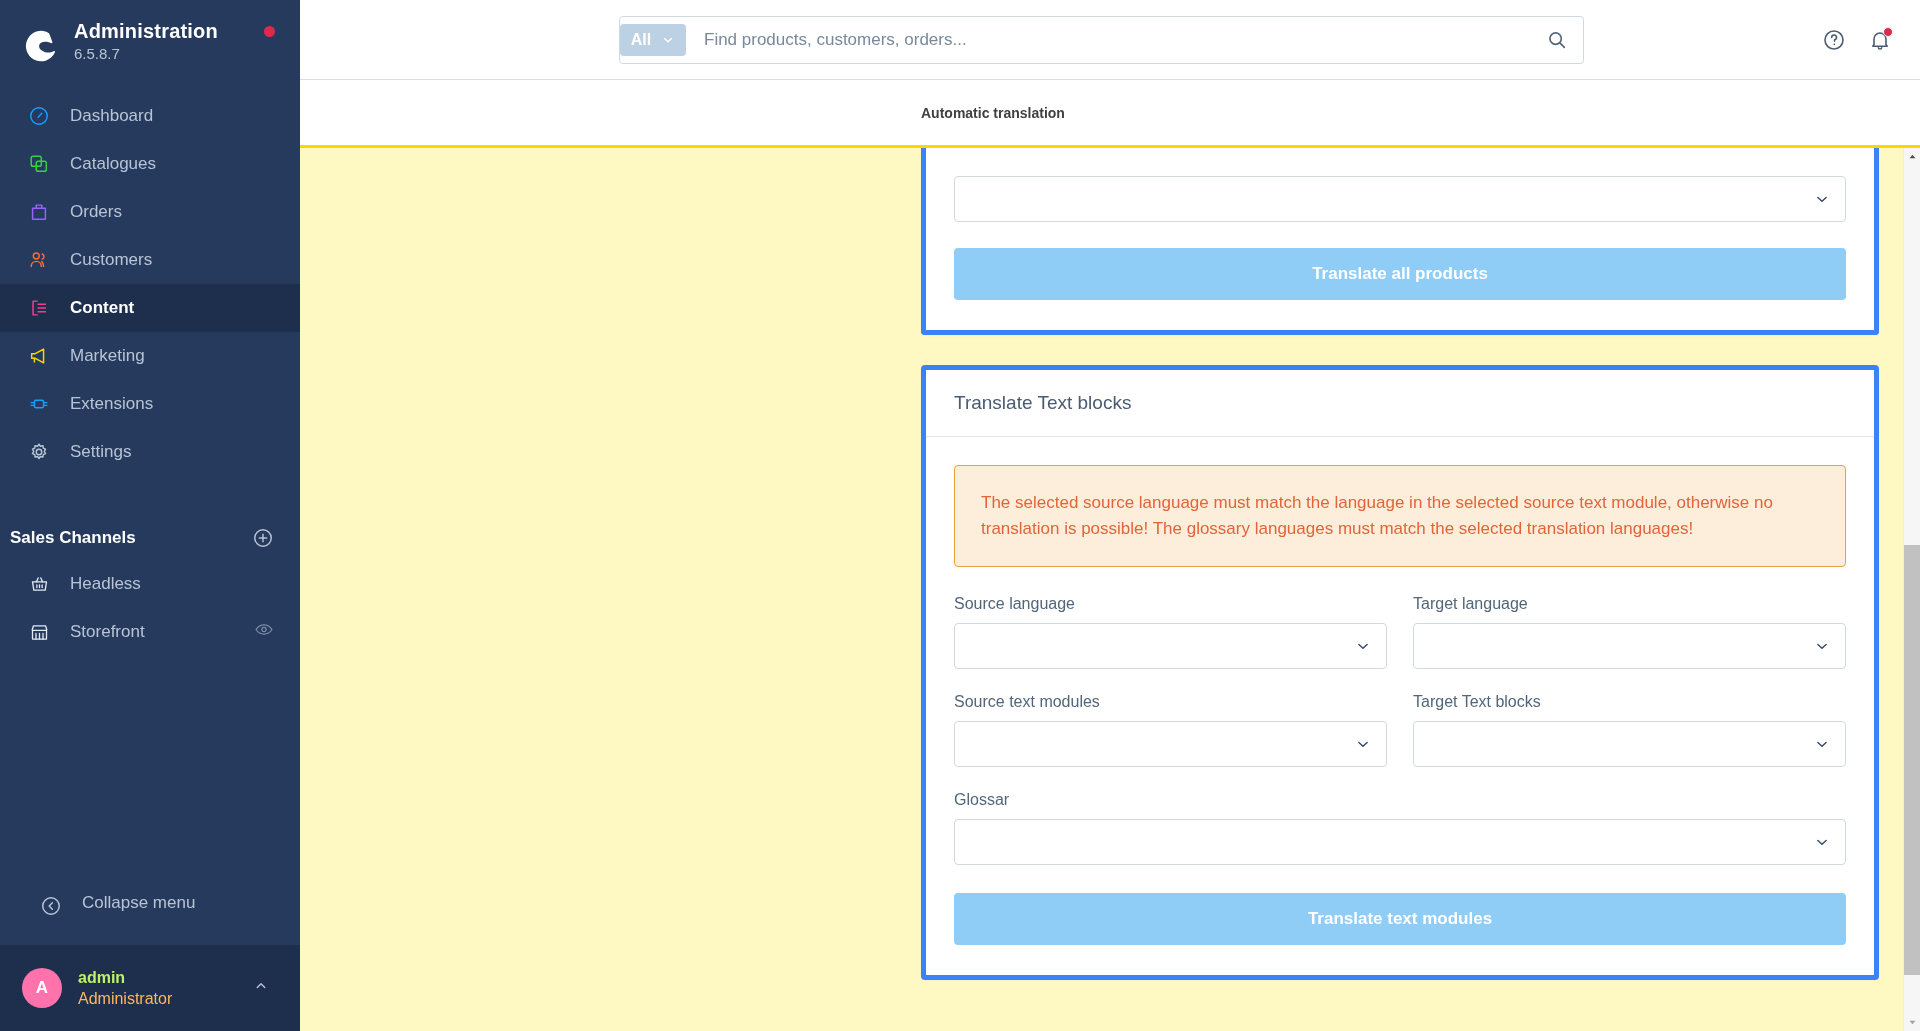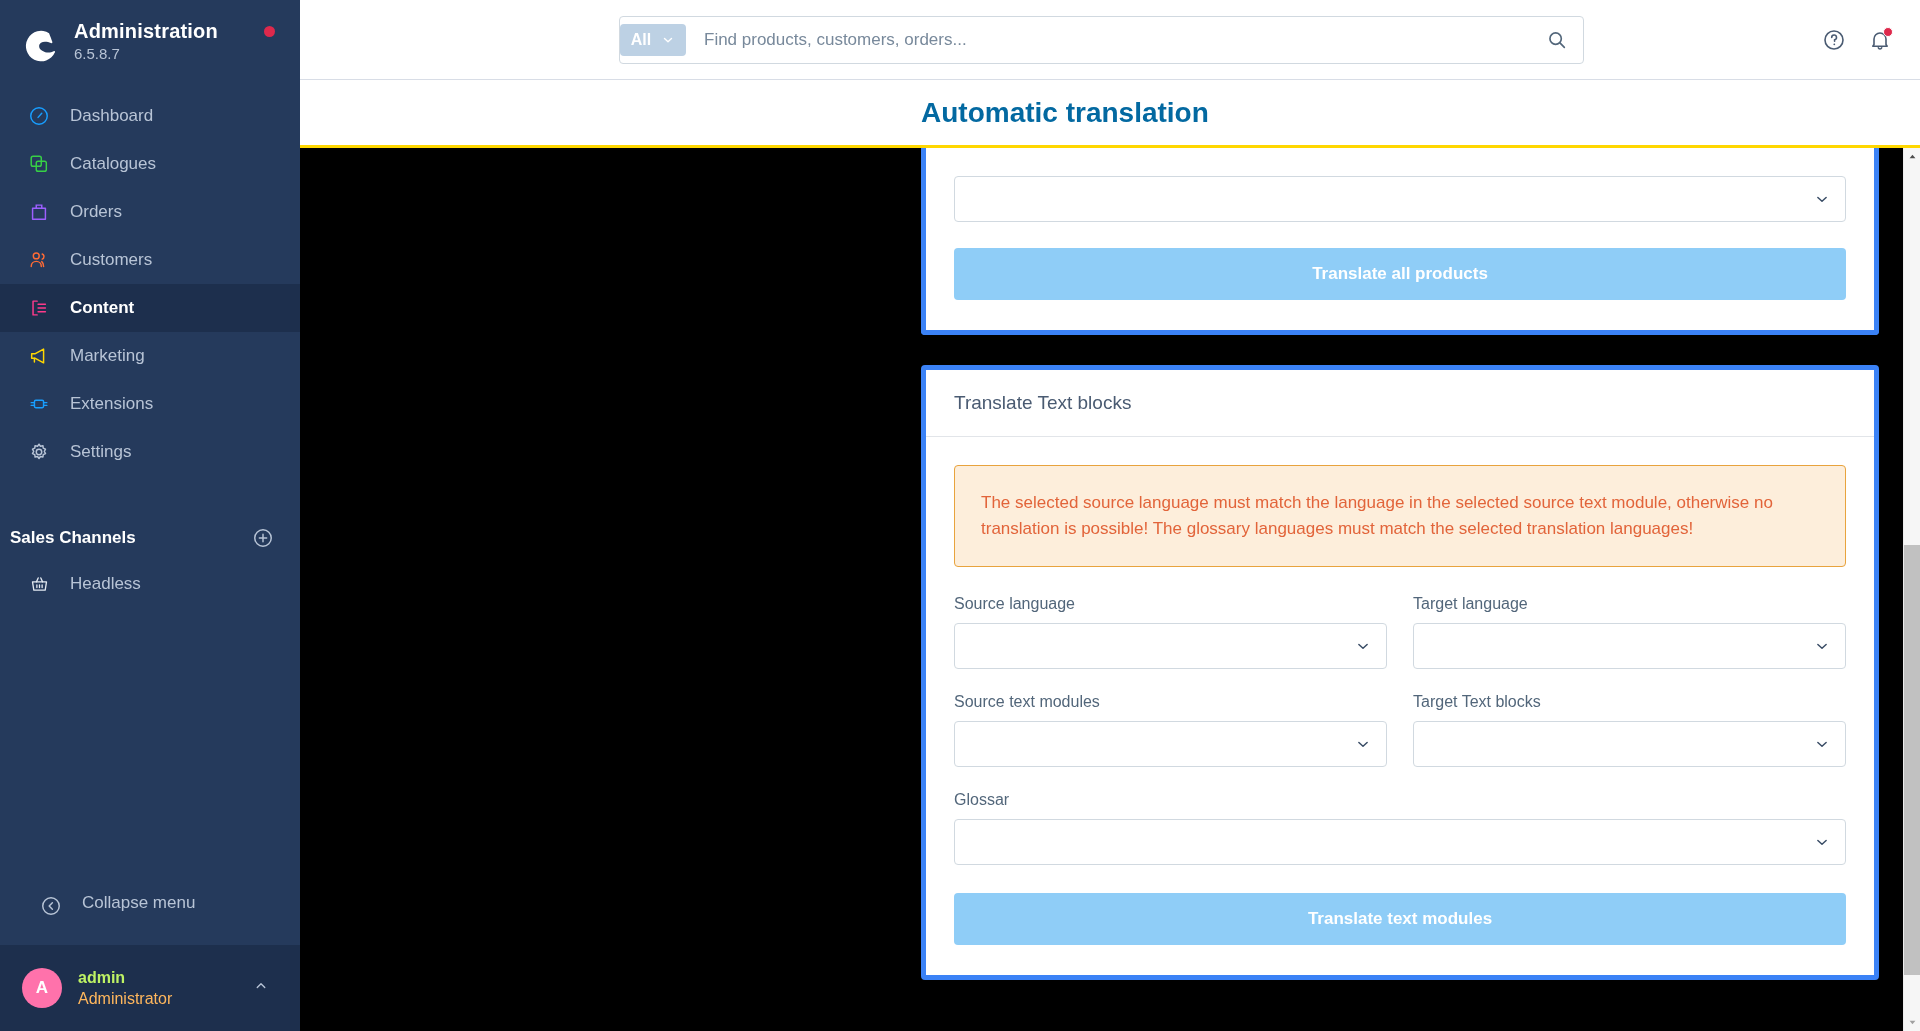--- a/index.html
+++ b/index.html
@@ -144,27 +144,27 @@
     border: 1px solid #ffffff;
   }
 
   .pagehead {
     height: 68px; background: #ffffff;
     display: flex; align-items: center;
     padding-left: 621px;
     border-bottom: 3px solid #ffd700;
     flex: 0 0 68px;
   }
-  .pagehead-title { font-size: 28px; font-weight: bold; color: #0369a1; }
+  .pagehead-title { font-size: 14px; font-weight: bold; color: #404040; }
 
   .content {
     flex: 1 1 auto; overflow: hidden;
     position: relative;
     padding-left: 621px; padding-right: 16px;
-    background: #000000;
+    background: #fef9c3;
   }
   .content-inner { width: 958px; position: relative; }
 
   .card {
     background: #ffffff;
     border: 5px solid #3b82f6;
     border-radius: 4px;
     margin-bottom: 30px;
     box-shadow: 0 1px 2px rgba(0,0,0,.03);
   }
@@ -344,20 +344,36 @@
       <span class="sb-ico">
         <svg viewBox="0 0 24 24" width="21" height="21" fill="none" stroke="#e4eaf2" stroke-width="1.5">
           <path d="M4 9h16l-1.5 9.5H5.5z" stroke-linejoin="round"></path>
           <path d="M8.5 9l2-4.5M15.5 9l-2-4.5" stroke-linecap="round"></path>
           <path d="M9 12.5v3M12 12.5v3M15 12.5v3" stroke-linecap="round"></path>
         </svg>
       </span>
       <span class="sb-lbl">Headless</span>
     </div>
 
+    <div class="sb-channel">
+      <span class="sb-ico">
+        <svg viewBox="0 0 24 24" width="21" height="21" fill="none" stroke="#e4eaf2" stroke-width="1.5">
+          <path d="M4 9.5h16v10H4z" stroke-linejoin="round"></path>
+          <path d="M3.5 9.5L5 4.5h14l1.5 5" stroke-linejoin="round"></path>
+          <path d="M8 13v6.5M12 13v6.5M16 13v6.5" stroke-linecap="round"></path>
+        </svg>
+      </span>
+      <span class="sb-lbl">Storefront</span>
+      <span class="sb-eye">
+        <svg viewBox="0 0 24 24" width="20" height="20" fill="none" stroke="#7b8ca6" stroke-width="1.5">
+          <path d="M2.5 12s3.5-5.5 9.5-5.5S21.5 12 21.5 12s-3.5 5.5-9.5 5.5S2.5 12 2.5 12z"></path>
+          <circle cx="12" cy="12" r="2.6"></circle>
+        </svg>
+      </span>
+    </div>
 
     <div class="sb-spacer"></div>
 
     <div class="sb-collapse">
       <span class="sb-ico">
         <svg viewBox="0 0 24 24" width="22" height="22" fill="none" stroke="#b8c4d6" stroke-width="1.6">
           <circle cx="12" cy="12" r="9"></circle>
             <path d="M13.5 8.5L10 12l3.5 3.5" stroke-linecap="round" stroke-linejoin="round"></path>
         </svg>
       </span>

